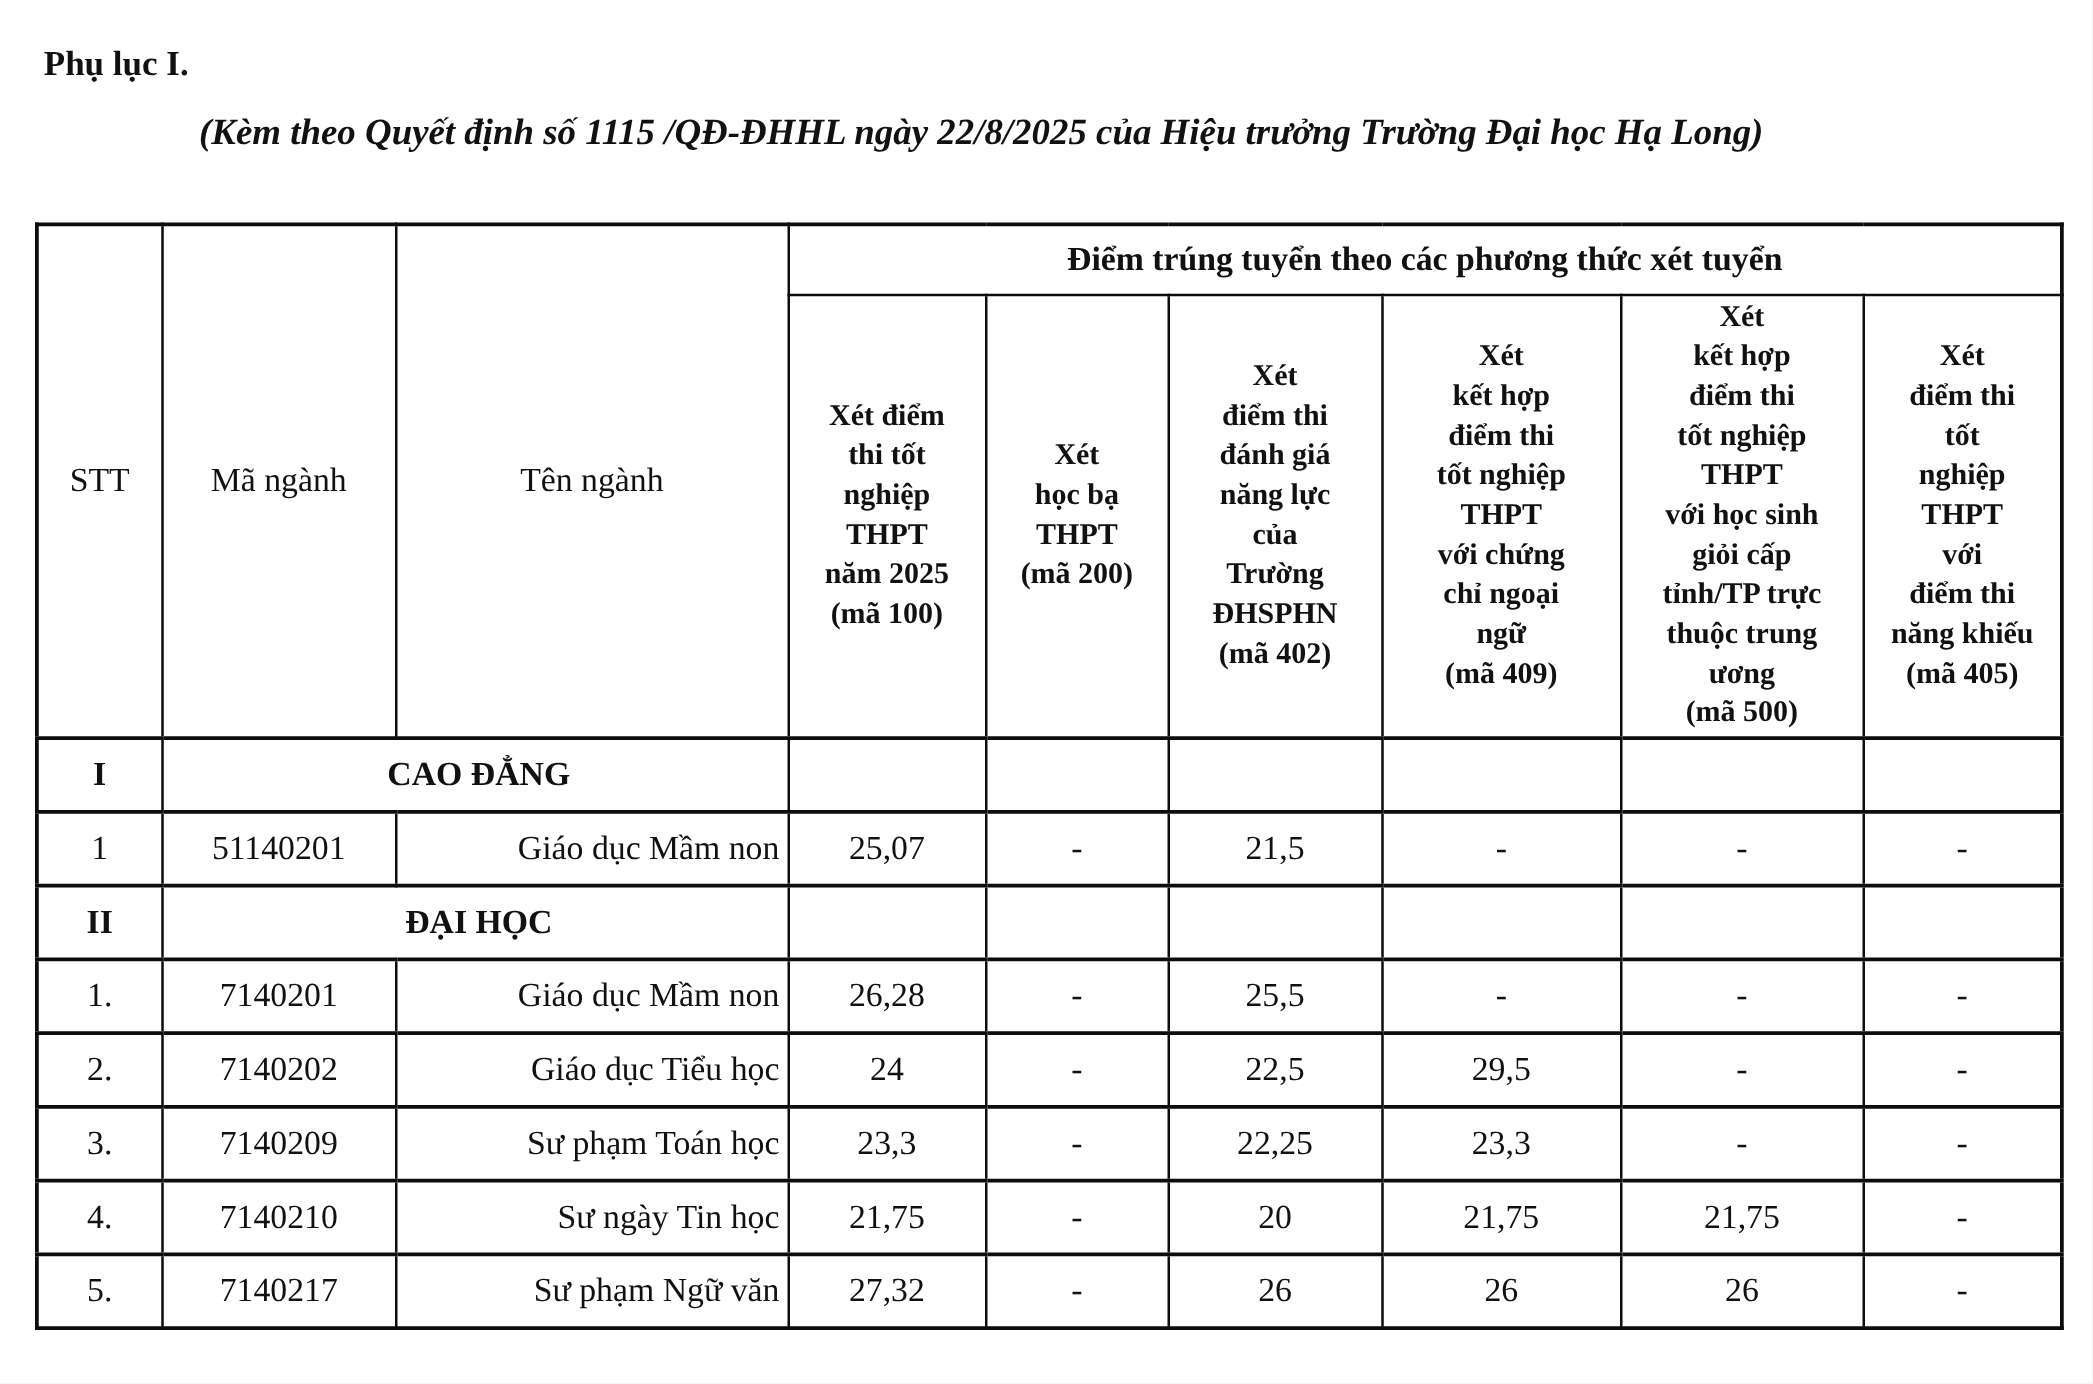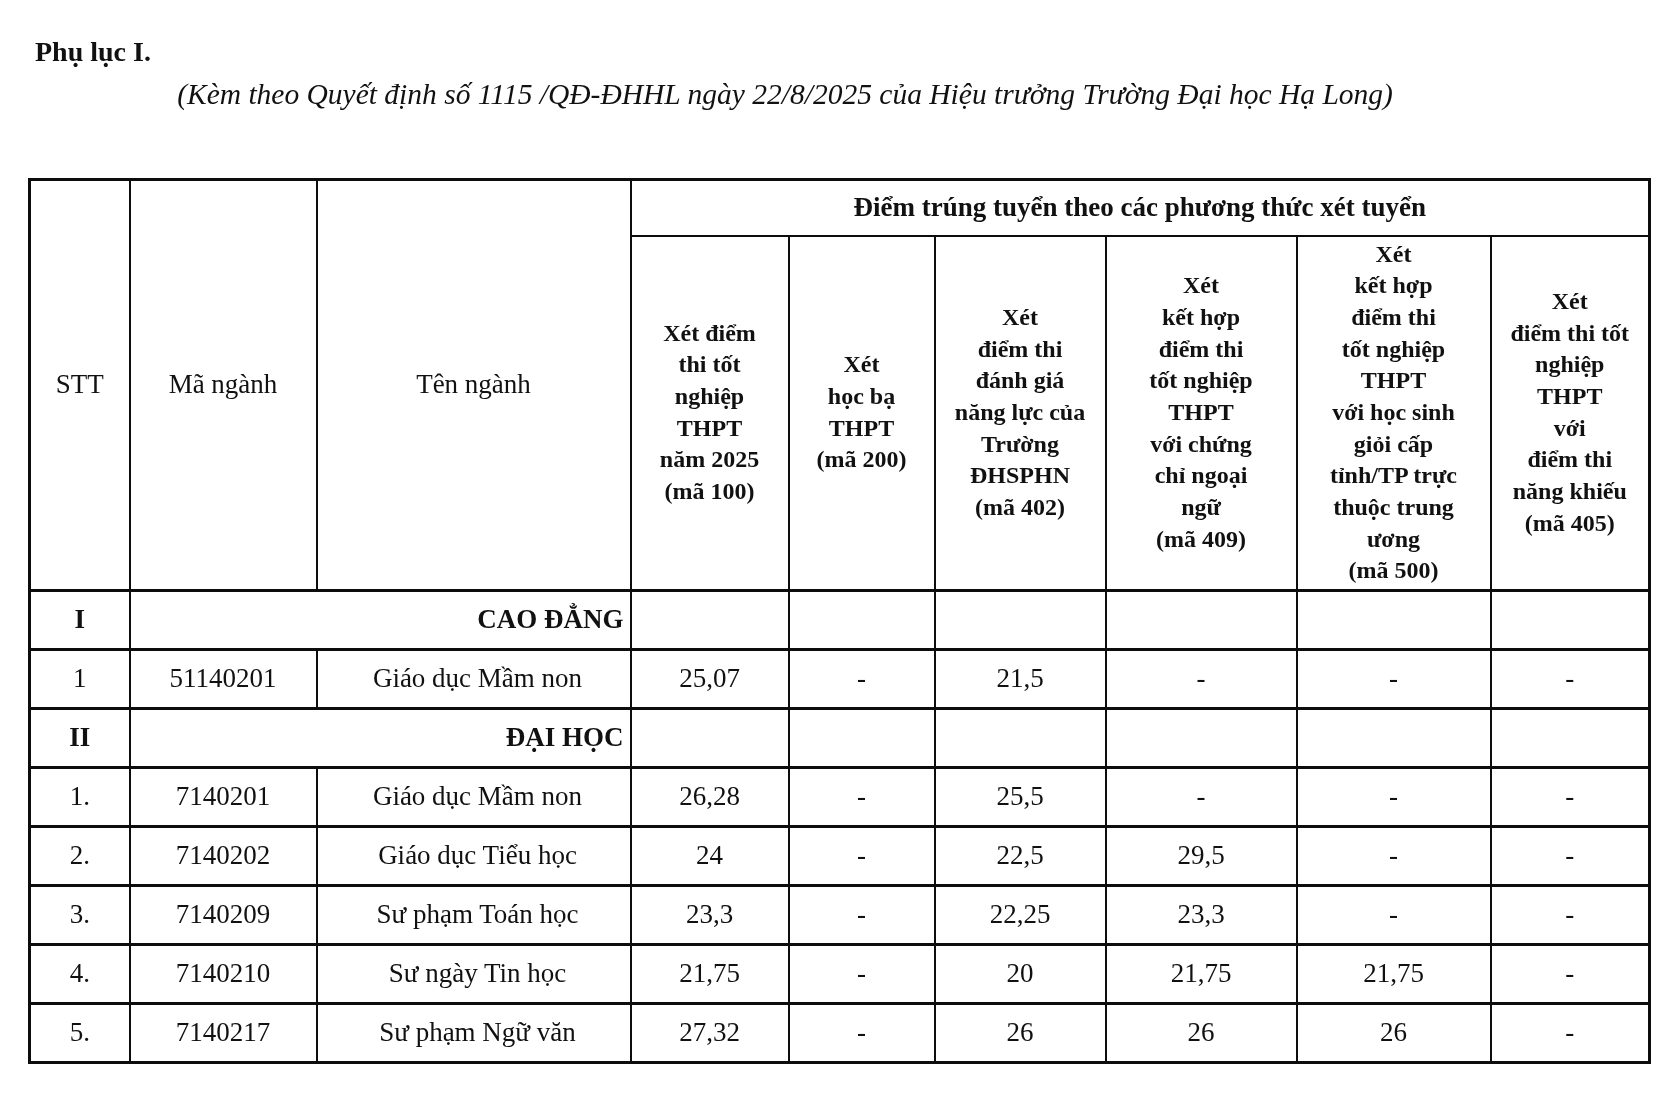--- a/index.html
+++ b/index.html
@@ -33,21 +33,22 @@
   }
   .title {
     font-size: 31px;
     font-weight: bold;
     line-height: 1.15;
   }
   .subtitle {
     font-size: 29.5px;
     font-style: italic;
     line-height: 1.15;
-    margin-top: 8px;
+    margin-top: 20px;
+    font-weight: bold;
   }
   table.score-table {
     position: absolute;
     left: 28px;
     top: 178px;
     width: 1620px;
     border-collapse: collapse;
     table-layout: fixed;
     border: 3px solid #0d0d0d;
   }
@@ -71,34 +72,34 @@
     vertical-align: middle;
   }
   .method-row th {
     height: 349px;
     font-size: 24px;
     font-weight: bold;
     text-align: center;
     vertical-align: middle;
     white-space: pre-line;
     line-height: 1.32;
-    padding: 2px 4px;
+    padding: 2px 20px;
   }
   .score-table tbody tr { height: 59px; }
   .score-table td {
     font-size: 27px;
     text-align: center;
     vertical-align: middle;
   }
   td.name-cell {
-    text-align: center;
+    text-align: right;
     padding-left: 14px;
   }
   tr.section-row td.section-label {
-    text-align: right;
+    text-align: center;
     font-weight: bold;
     padding-left: 12px;
     margin-top: 16px;
   }
   tr.section-row td.stt-cell { font-weight: bold; }
 </style>
 </head>
 <body>
 
 <div class="page">

